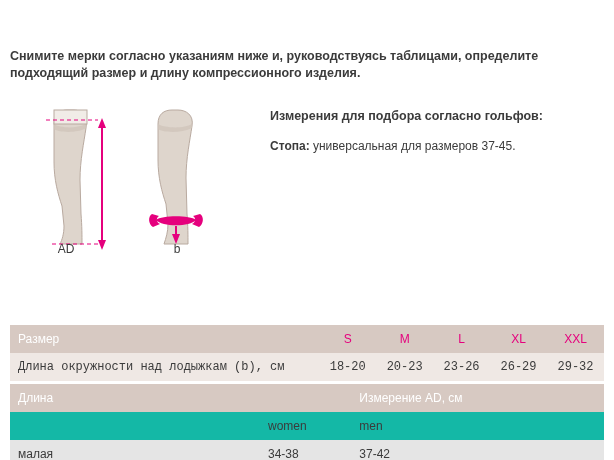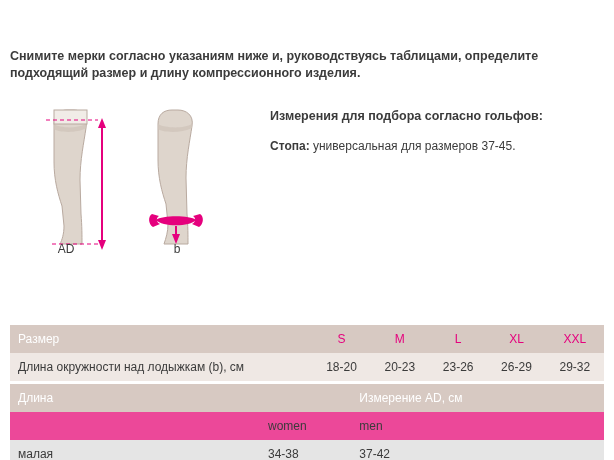--- a/index.html
+++ b/index.html
@@ -81,40 +81,40 @@
     font-size: 12px;
   }
   .t1 th, .t1 td {
     padding: 7px 8px;
     text-align: left;
     font-weight: normal;
   }
   .t1 thead tr { background: #d7c9c2; }
   .t1 thead th { color: #ffffff; font-weight: normal; }
   .t1 thead th.size-col { color: #e5007d; text-align: center; }
-  .t1 tbody tr { background: #efe8e4; }
+  .t1 tbody tr { background: #efe8e4; font-family: Liberation Mono, monospace; }
   .t1 tbody td.num { text-align: center; }
 
   
   .t2 {
     position: absolute;
     left: 10px;
     top: 344px;
     width: 594px;
     border-collapse: collapse;
     font-size: 12px;
   }
   .t2 td, .t2 th {
     padding: 7px 8px;
     text-align: left;
     font-weight: normal;
     vertical-align: top;
   }
   .t2 .hdr { background: #d7c9c2; color: #ffffff; border-radius: 9px; }
-  .t2 .sub { background: #ec4899; color: #3b3b3b; }
+  .t2 .sub { background: #14b8a6; color: #3b3b3b; }
   .t2 .row { background: #e5e5e5; }
   .t2 .c1 { width: 255px; }
   .t2 .c2 { width: 80px; }
   .t2 .c3 { width: 259px; }
 </style>
 </head>
 <body>
 
 <div class="page">
 

